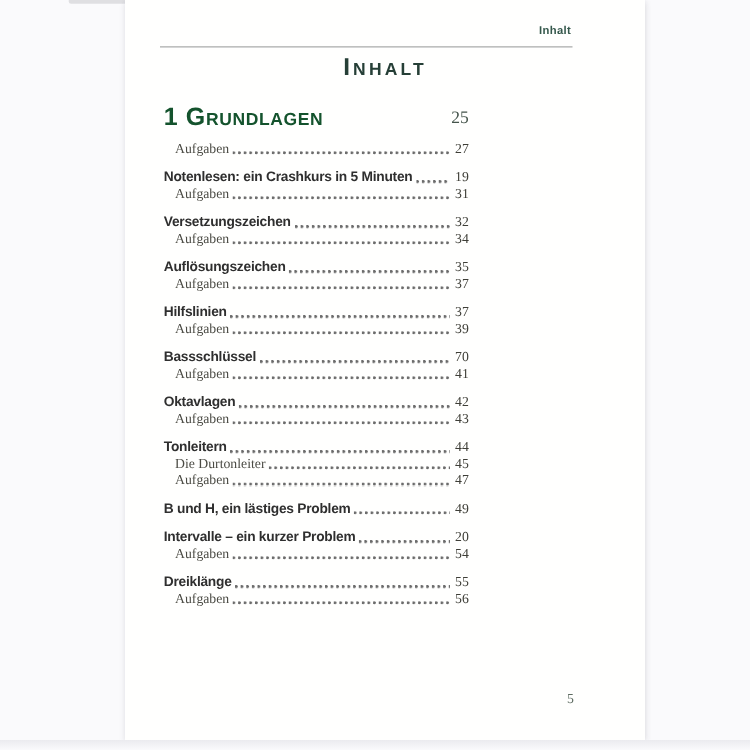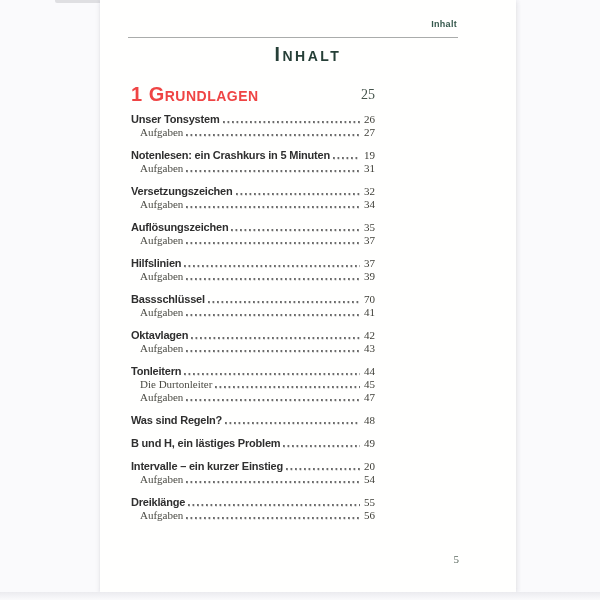--- a/index.html
+++ b/index.html
@@ -49,21 +49,21 @@
   }
 
   
   .chapter {
     position: absolute; left: 31px; top: 83px; width: 244px;
     display: flex; align-items: flex-end;
   }
   .ch-text {
     font-size: 20px; font-weight: bold; line-height: 22px;
     font-variant: small-caps; letter-spacing: .5px;
-    color: #ef4444; white-space: nowrap;
+    color: #14532d; white-space: nowrap;
   }
   .ch-page {
     font-family: "Liberation Serif", serif; font-size: 14px;
     color: #45544b; margin-bottom: 2px; white-space: nowrap;
   }
 
   
   .toc { position: absolute; left: 31px; top: 113px; width: 244px; }
   .group + .group { margin-top: 10px; }
   .row { display: flex; align-items: flex-end; height: 13px; line-height: 13px; }
@@ -115,25 +115,20 @@
     <h1 class="title">Inhalt</h1>
 
     <div class="chapter">
       <span class="ch-text"><span>1</span>&nbsp;<span>Grundlagen</span></span>
       <span class="leader"></span>
       <span class="ch-page">25</span>
     </div>
 
     <div class="toc" id="toc">
         <div class="group">
-          <div class="row main">
-            <span class="lbl">Unser Tonsystem</span>
-            <span class="leader"></span>
-            <span class="num">26</span>
-          </div>
           <div class="row sub">
             <span class="lbl">Aufgaben</span>
             <span class="leader"></span>
             <span class="num">27</span>
           </div>
         </div>
         <div class="group">
           <div class="row main">
             <span class="lbl">Notenlesen: ein Crashkurs in 5 Minuten</span>
             <span class="leader"></span>
@@ -217,35 +212,28 @@
             <span class="num">45</span>
           </div>
           <div class="row sub">
             <span class="lbl">Aufgaben</span>
             <span class="leader"></span>
             <span class="num">47</span>
           </div>
         </div>
         <div class="group">
           <div class="row main">
-            <span class="lbl">Was sind Regeln?</span>
-            <span class="leader"></span>
-            <span class="num">48</span>
-          </div>
-        </div>
-        <div class="group">
-          <div class="row main">
             <span class="lbl">B und H, ein lästiges Problem</span>
             <span class="leader"></span>
             <span class="num">49</span>
           </div>
         </div>
         <div class="group">
           <div class="row main">
-            <span class="lbl">Intervalle – ein kurzer Einstieg</span>
+            <span class="lbl">Intervalle – ein kurzer Problem</span>
             <span class="leader"></span>
             <span class="num">20</span>
           </div>
           <div class="row sub">
             <span class="lbl">Aufgaben</span>
             <span class="leader"></span>
             <span class="num">54</span>
           </div>
         </div>
         <div class="group">

